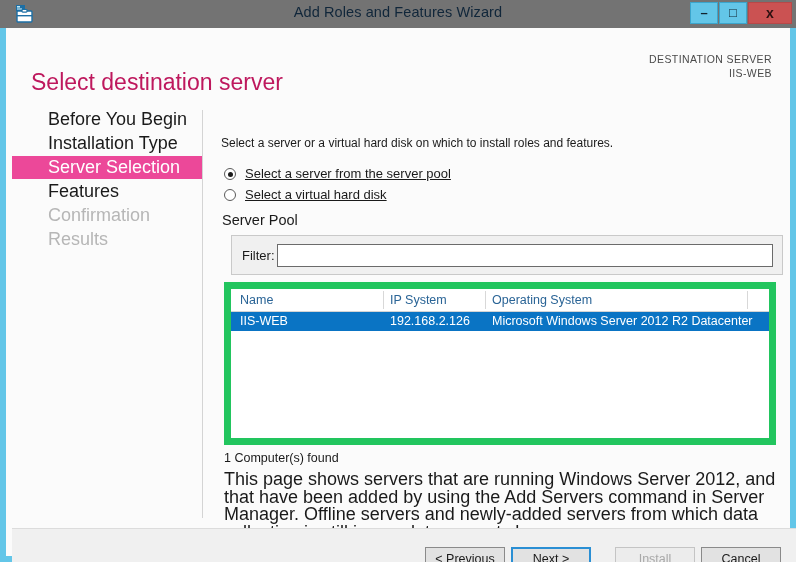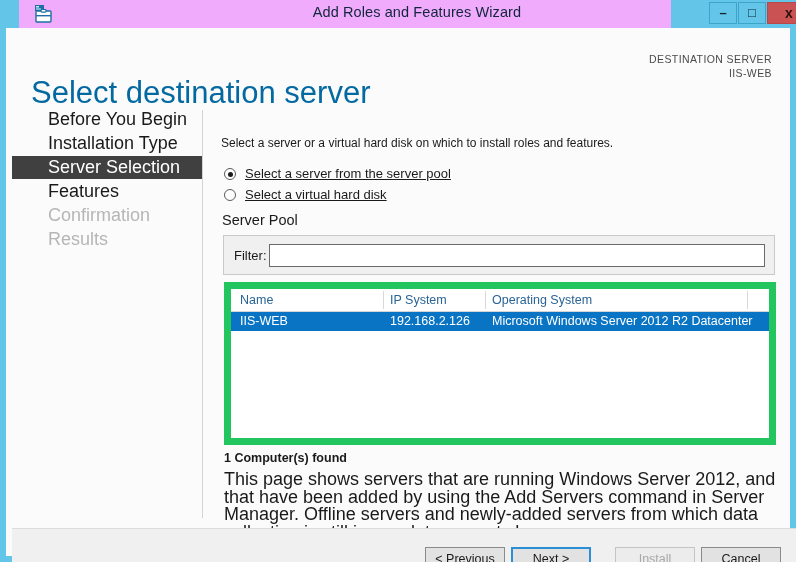--- a/index.html
+++ b/index.html
@@ -21,24 +21,23 @@
     width: 796px;
     height: 562px;
     background: #63c6e8;
     box-sizing: border-box;
   }
 
   
   #titlebar {
     position: absolute;
     left: 0; top: 0;
-    width: 652px;
+    width: 796px;
     height: 28px;
-    background: #f0abfc;
-    margin-left: 19px;
+    background: #737373;
   }
   #title-icon {
     position: absolute;
     left: 14px; top: 4px;
     width: 22px; height: 20px;
   }
   #title-text {
     position: absolute;
     left: 0; top: 4px;
     width: 796px;
@@ -79,22 +78,22 @@
     left: 6px; top: 28px;
     width: 784px;
     height: 528px;
     background: #fbfbfb;
   }
 
   
   #page-title {
     position: absolute;
     left: 25px; top: 26px;
-    font-size: 31px;
-    color: #0369a1;
+    font-size: 23px;
+    color: #be185d;
     font-weight: normal;
   }
   #dest-block {
     position: absolute;
     right: 18px; top: 24px;
     text-align: right;
     font-size: 10.5px;
     color: #4a4a4a;
     line-height: 14px;
     letter-spacing: 0.4px;
@@ -114,21 +113,21 @@
     height: 23px;
     line-height: 23px;
     padding-left: 36px;
     font-size: 18px;
     color: #1a1a1a;
     margin-bottom: 1px;
     cursor: default;
     white-space: nowrap;
   }
   .nav-item.selected {
-    background: #404040;
+    background: #ec4899;
     color: #ffffff;
   }
   .nav-item.disabled {
     color: #b6b6b6;
   }
   #divider {
     position: absolute;
     left: 196px; top: 82px;
     width: 1px;
     height: 408px;
@@ -182,21 +181,21 @@
   #pool-label {
     position: absolute;
     left: 1px; top: 104px;
     font-size: 14.5px;
     color: #1a1a1a;
   }
 
   
   #filter-box {
     position: absolute;
-    left: 2px; top: 127px;
+    left: 10px; top: 127px;
     width: 552px;
     height: 40px;
     background: #f0f0f0;
     border: 1px solid #c9c9c9;
     box-sizing: border-box;
   }
   #filter-label {
     position: absolute;
     left: 10px; top: 12px;
     font-size: 13px;
@@ -261,21 +260,20 @@
     color: #1a1a1a;
     white-space: nowrap;
   }
   .trow.selected .td { color: #ffffff; }
 
   #count-text {
     position: absolute;
     left: 3px; top: 343px;
     font-size: 12.5px;
     color: #1a1a1a;
-    font-weight: bold;
   }
   #desc-text {
     position: absolute;
     left: 3px; top: 363px;
     width: 556px;
     font-size: 18px;
     color: #1a1a1a;
     line-height: 17.5px;
   }
 

